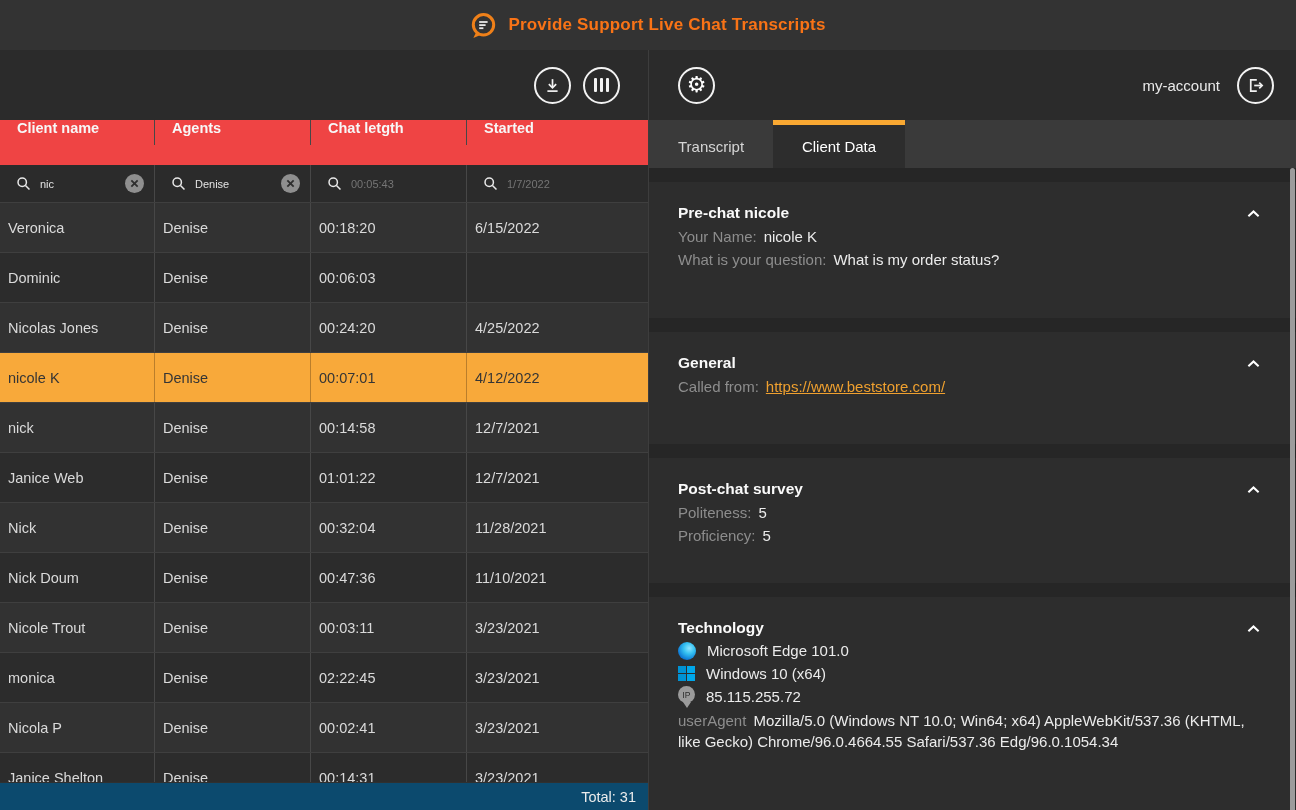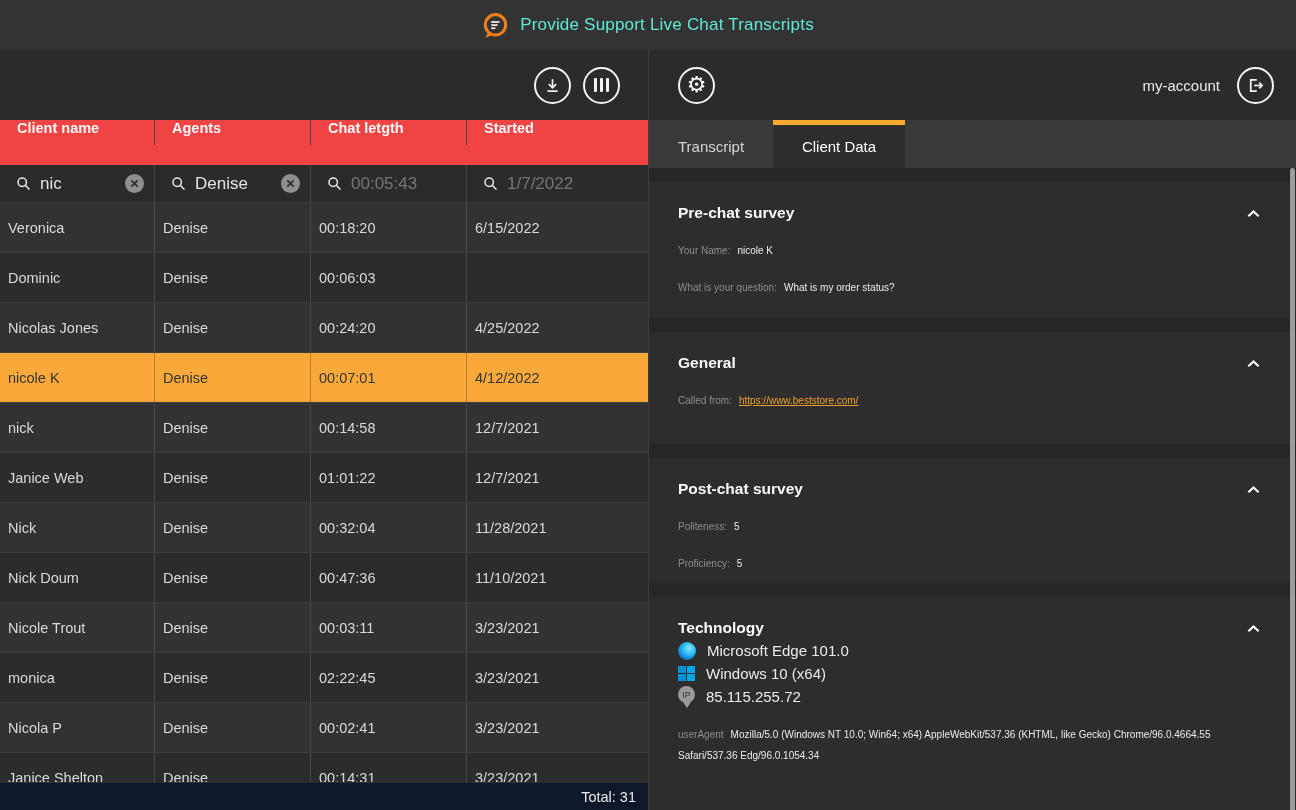--- a/index.html
+++ b/index.html
@@ -2,21 +2,21 @@
 <html><head>
 <meta charset="utf-8">
 <style>
   *{margin:0;padding:0;box-sizing:border-box}
   html,body{width:1296px;height:810px;overflow:hidden}
   body{background:#262626;font-family:"Liberation Sans",sans-serif;color:#e6e6e6}
   .app{display:flex;flex-direction:column;height:100%}
 
   
   .topbar{height:50px;background:#333333;display:flex;align-items:center;justify-content:center;gap:11px;flex:0 0 auto}
-  .topbar h1{font-size:17px;font-weight:400;color:#5eead4;letter-spacing:.2px}
+  .topbar h1{font-size:17px;font-weight:700;color:#f97316;letter-spacing:.2px}
 
   
   .main{flex:1;display:flex;min-height:0}
   .left{width:649px;flex:0 0 649px;display:flex;flex-direction:column;background:#2b2b2b;border-right:1px solid #3d3d3d;min-height:0}
   .right{flex:1;display:flex;flex-direction:column;background:#262626;position:relative;min-height:0}
 
   
   .toolbar{height:70px;flex:0 0 auto;background:#2b2b2b;display:flex;align-items:center}
   .left .toolbar{justify-content:flex-end;padding-right:28px;gap:12px}
   .right .toolbar{padding-right:22px;gap:17px}
@@ -24,47 +24,47 @@
   .gear-btn{margin-left:29px;margin-right:auto;font-size:22px;color:#fff;line-height:1;font-family:"DejaVu Sans",sans-serif}
   .account{font-size:15px;color:#e9e9e9;cursor:pointer}
   .cols-glyph{display:flex;gap:3px}
   .cols-glyph i{width:3px;height:14px;background:#f2f2f2;border-radius:1px}
 
   
   .thead{display:flex;height:45px;align-items:flex-start;background:#ef4444;flex:0 0 auto}
   .th{font-weight:700;font-size:14.5px;color:#f7f7f7;padding:0 0 9px 17px;cursor:pointer}
   .filters{display:flex;height:37px;background:#2b2b2b;flex:0 0 auto}
   .fcell{display:flex;align-items:center;gap:9px;padding:0 10px 0 16px}
-  .fcell input{background:transparent;border:0;outline:0;min-width:0;flex:1;color:#e3e3e3;font-size:17px;font-family:inherit}
+  .fcell input{background:transparent;border:0;outline:0;min-width:0;flex:1;color:#e3e3e3;font-size:11px;font-family:inherit}
   .fcell input::placeholder{color:#757575;opacity:1}
   .clear-btn{width:19px;height:19px;border-radius:50%;background:#8f8f8f;display:flex;align-items:center;justify-content:center;cursor:pointer;flex:0 0 auto}
   .c1{width:155px}.c2{width:156px}.c3{width:156px}.c4{flex:1}
   .th.c1,.th.c2,.th.c3,.fcell.c1,.fcell.c2,.fcell.c3,.cell.c1,.cell.c2,.cell.c3{border-right:1px solid #474747}
   .rows{flex:1;min-height:0;overflow:hidden}
   .row{display:flex;height:50px;border-top:1px solid #3f3f3f;cursor:pointer}
   .row:nth-child(odd){background:#323232}
   .row:nth-child(even){background:#2c2c2c}
   .cell{display:flex;align-items:center;padding-left:8px;font-size:14.5px;color:#dadada}
   .row.selected{background:#f8a93a}
   .row.selected .cell{color:#353535;border-right-color:rgba(0,0,0,.25)}
-  .totalbar{height:28px;flex:0 0 auto;background:#0f172a;border-top:1px solid #303030;display:flex;align-items:center;justify-content:flex-end;padding-right:12px;font-size:14.5px;color:#ececec}
+  .totalbar{height:28px;flex:0 0 auto;background:#0c4a6e;border-top:1px solid #303030;display:flex;align-items:center;justify-content:flex-end;padding-right:12px;font-size:14.5px;color:#ececec}
 
   
   .tabs{height:48px;flex:0 0 auto;background:#3a3a3a;display:flex;}
   .tab{width:124px;display:flex;align-items:center;justify-content:center;font-size:15px;color:#d5d5d5;cursor:pointer;border-top:5px solid transparent}
   .tab.active{width:132px;background:#2d2d2d;border-top-color:#f9a832;color:#fff}
 
   
   .sections{flex:1;min-height:0;display:flex;flex-direction:column;padding-top:14px;overflow:hidden}
   .card{background:#2d2d2d;margin-bottom:14px;padding:20px 36px 0 29px;flex:0 0 auto}
   .card.fill{flex:1;margin-bottom:0}
   .card-head{display:flex;justify-content:space-between;align-items:center;height:22px}
   .card-head h2{font-size:15.5px;font-weight:700;color:#fafafa}
   .chev{cursor:pointer;flex:0 0 auto}
-  .field{margin-top:16px;font-size:10px;line-height:21px}
+  .field{margin-top:2px;font-size:15px;line-height:21px}
   .field:first-of-type{margin-top:14px}
   .lbl{color:#8d8d8d}
   .val{color:#ebebeb;margin-left:7px}
   a.link{color:#efa02f;text-decoration:underline;cursor:pointer;margin-left:7px}
 
   
   .tech-item{display:flex;align-items:center;gap:11px;height:23px;font-size:15px;color:#ebebeb}
   .tech-item:first-of-type{margin-top:16px}
   .ticon{flex:0 0 auto}
   .edge{width:18px;height:18px;border-radius:50%;background:radial-gradient(circle at 62% 35%,#8fe4ff 0%,#35c1f1 34%,#0d78d4 72%,#0a55a4 100%)}
@@ -260,21 +260,21 @@
       </div>
 
       <div class="tabs">
         <div class="tab">Transcript</div>
         <div class="tab active">Client Data</div>
       </div>
 
       <div class="sections">
           <section class="card" style="height: 136px;">
             <div class="card-head">
-              <h2>Pre-chat survey</h2>
+              <h2>Pre-chat nicole</h2>
               <span class="chev"><svg width="13" height="8" viewBox="0 0 14 8">
                   <path d="M1.5 6.5 L7 1.3 L12.5 6.5" fill="none" stroke="#fff" stroke-width="2.2"></path>
                 </svg></span>
             </div>
             <div class="field"><span class="lbl">Your Name:</span><span class="val">nicole K</span></div>
             <div class="field"><span class="lbl">What is your question:</span><span class="val">What is my order status?</span></div>
           </section>
           <section class="card" style="height: 112px;">
             <div class="card-head">
               <h2>General</h2>

